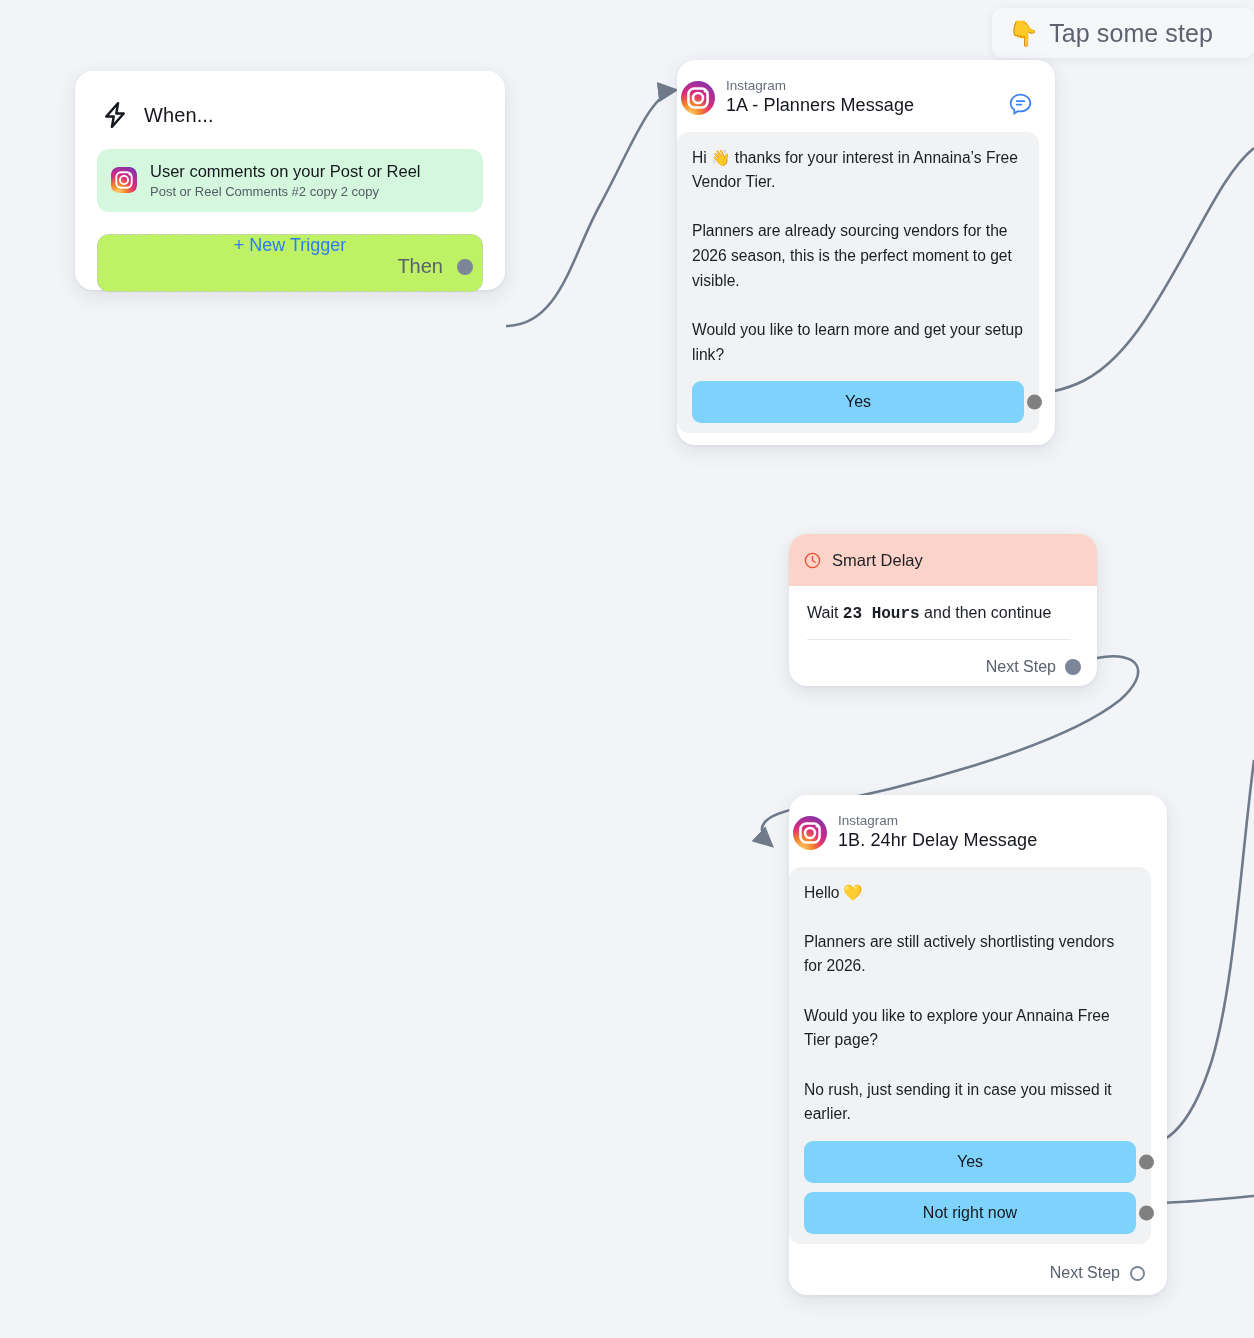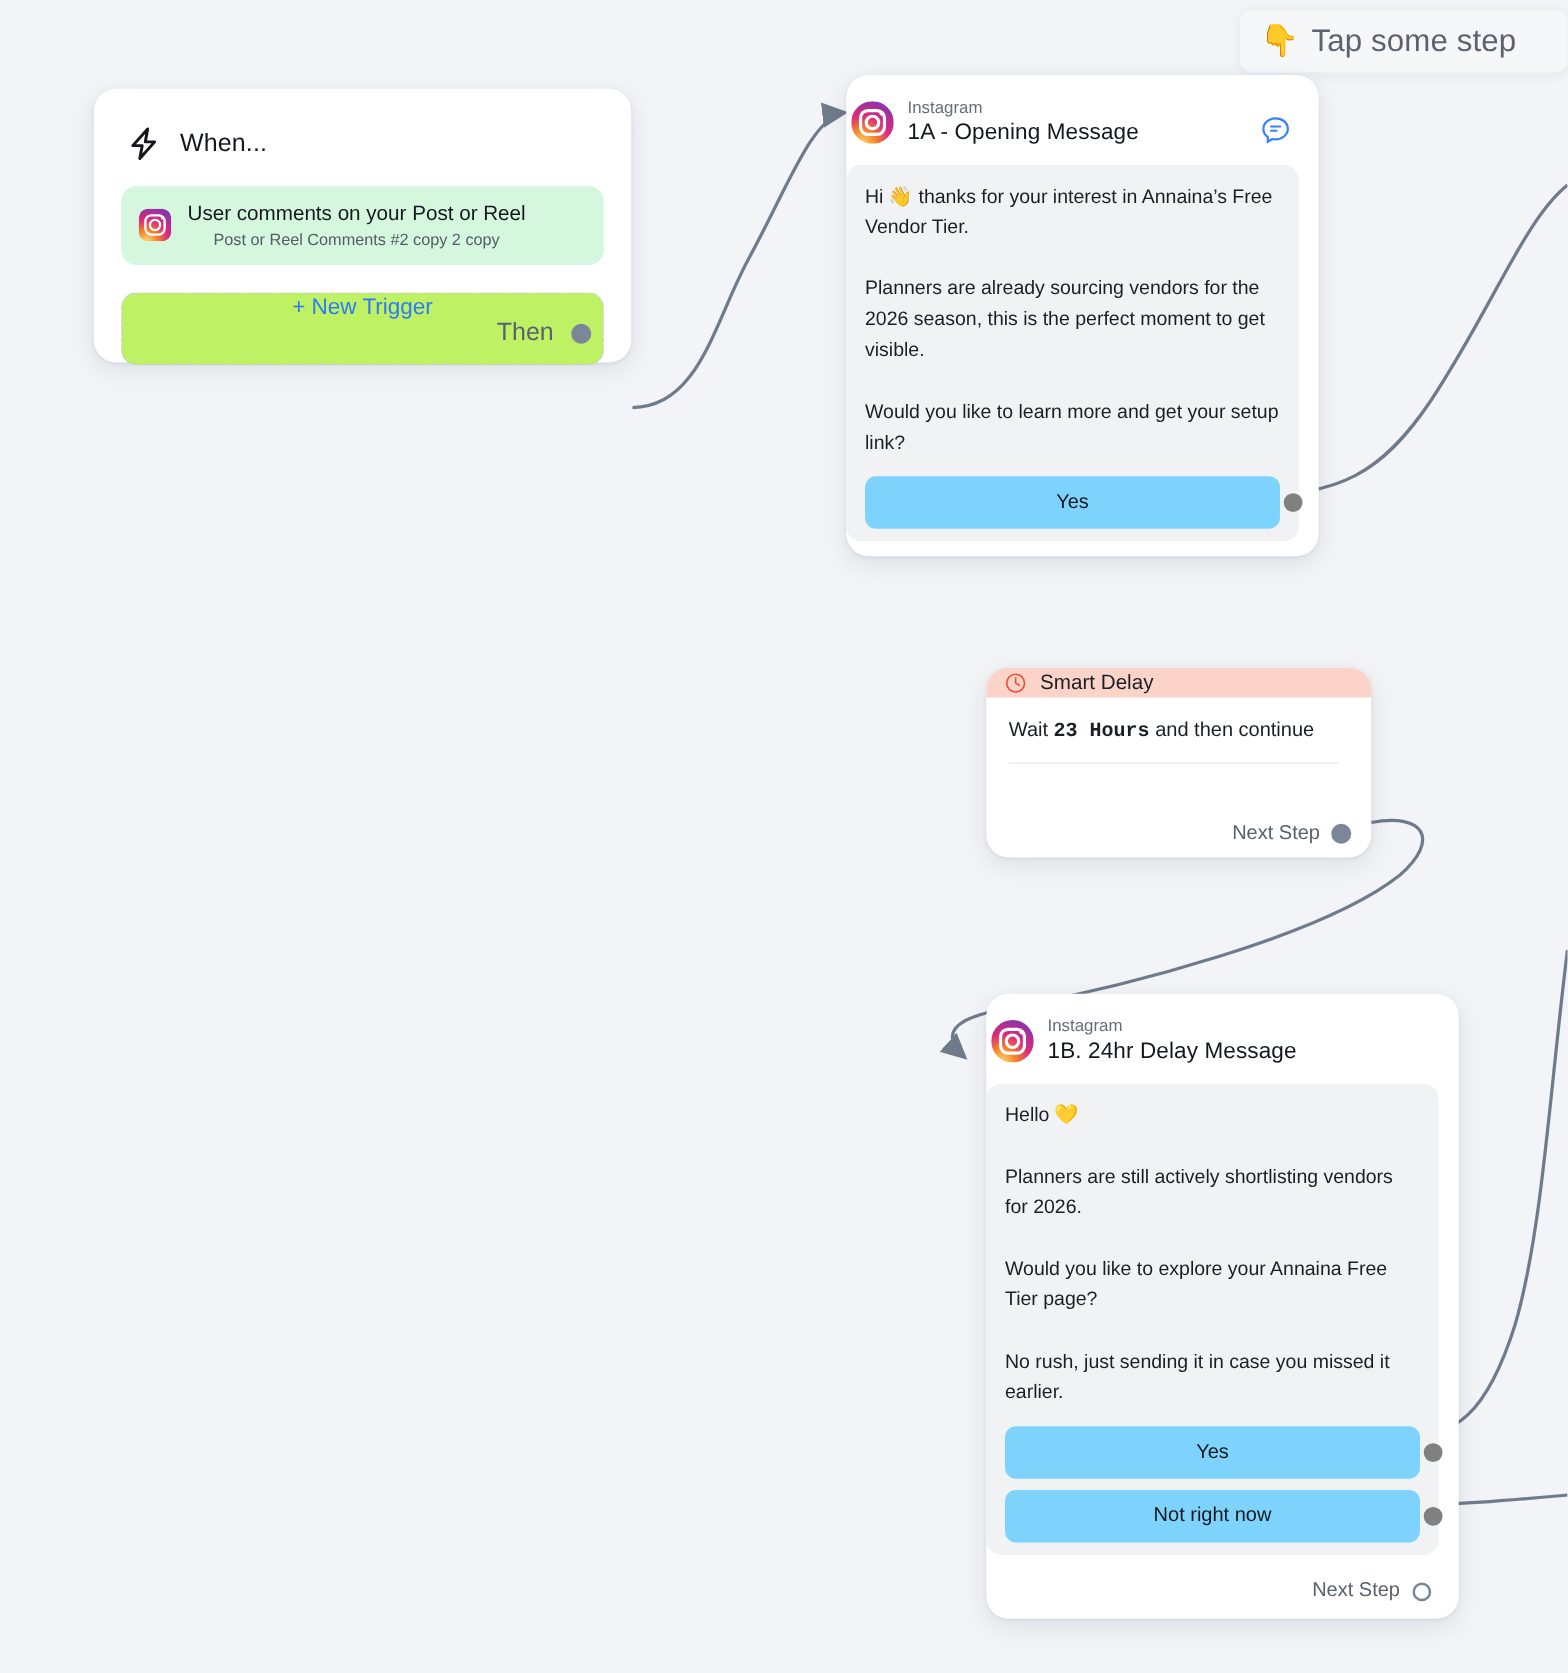--- a/index.html
+++ b/index.html
@@ -25,21 +25,21 @@
   
   #trigger-card { left:75px; top:71px; width:430px; height:219px; padding:22px 22px 0 22px; }
   .trigger-head { display:flex; align-items:center; gap:14px; height:44px; padding-left:3px; }
   .bolt { width:30px; height:30px; flex:0 0 30px; }
   .trigger-head-title { font-size:20px; color:#16181d; letter-spacing:.1px; }
   .trigger-chip {
     margin-top:12px; background:#d5f7de; border-radius:12px;
     padding:12px 14px; display:flex; align-items:center; gap:13px;
   }
   .ig-logo { flex:0 0 auto; border-radius:7px; display:block; }
-  .chip-texts { display:flex; flex-direction:column; gap:2px;align-items:center; }
+  .chip-texts { display:flex; flex-direction:column; gap:2px; }
   .chip-title { font-size:16.5px; color:#15181e; line-height:1.25; }
   .chip-sub { font-size:13px; color:#555b66; line-height:1.25; }
   .new-trigger {
     margin-top:22px; height:58px; border:1.6px dashed #c3c9d4; border-radius:12px;
     display:flex; align-items:flex-start; justify-content:center;
     color:#2f7bf6; font-size:18px; background:#bef264;
   }
   .then-row { position:absolute; right:32px; bottom:12px; display:flex; align-items:center; }
   .then-label { font-size:20px; color:#59606e; }
 
@@ -69,21 +69,21 @@
     font-size:16px; color:#15181e; position:relative;
   }
   .reply-btn + .reply-btn { margin-top:9px; }
   .reply-port { position:absolute; right:-18px; top:50%; transform:translateY(-50%); }
   .next-step-row { position:absolute; right:22px; bottom:13px; display:flex; align-items:center; gap:10px; }
   .next-step-label { font-size:16px; color:#59606e; }
 
   
   #delay-card { left:789px; top:534px; width:308px; height:152px; overflow:hidden; }
   .delay-head {
-    background:#fbd3c8; height:24px; display:flex; align-items:center; gap:10px; padding-left:14px;
+    background:#fbd3c8; height:52px; display:flex; align-items:center; gap:10px; padding-left:14px;
   }
   .delay-head-title { font-size:16.5px; color:#1d2026; }
   .delay-body { padding:18px 16px 0 18px; }
   .delay-text { font-size:16px; color:#1b1e25; }
   .delay-text b { font-weight:bold;font-family:Liberation Mono, monospace; }
   .delay-rule { margin:16px 10px 0 0; height:1px; background:#e6e8ec; }
   .delay-next { position:absolute; right:16px; bottom:10px; display:flex; align-items:center; gap:9px; }
 
   
   #tooltip {
@@ -174,21 +174,21 @@
             <stop offset="100%" stop-color="#8134af"></stop>
           </radialGradient>
         </defs>
         <circle cx="16" cy="16" r="16" fill="url(#igg2)"></circle>
         <rect x="7" y="7" width="18" height="18" rx="5.6" fill="none" stroke="#fff" stroke-width="2.4"></rect>
         <circle cx="16" cy="16" r="4.7" fill="none" stroke="#fff" stroke-width="2.4"></circle>
         <circle cx="22.8" cy="9.3" r="1.6" fill="#fff"></circle>
       </svg>
       <div class="msg-head-texts">
         <span class="msg-platform">Instagram</span>
-        <span class="msg-title">1A - Opening Message</span>
+        <span class="msg-title">1A - Planners Message</span>
       </div>
       <svg class="chat-icon" width="25" height="25" viewBox="0 0 24 24">
         <path d="M12 2.6c-5.2 0-9.4 3.6-9.4 8.1 0 2.5 1.3 4.7 3.4 6.2v3.6l3.5-2.1c.8.2 1.6.3 2.5.3 5.2 0 9.4-3.6 9.4-8.1S17.2 2.6 12 2.6z" fill="none" stroke="#3b82f6" stroke-width="1.7"></path>
         <rect x="7.6" y="8" width="8.8" height="1.6" rx=".8" fill="#3b82f6"></rect>
         <rect x="7.6" y="11.3" width="6" height="1.6" rx=".8" fill="#3b82f6"></rect>
       </svg>
     </div>
 
     <div class="msg-body">
       <div class="msg-text">Hi 👋 thanks for your interest in Annaina’s Free Vendor Tier.

